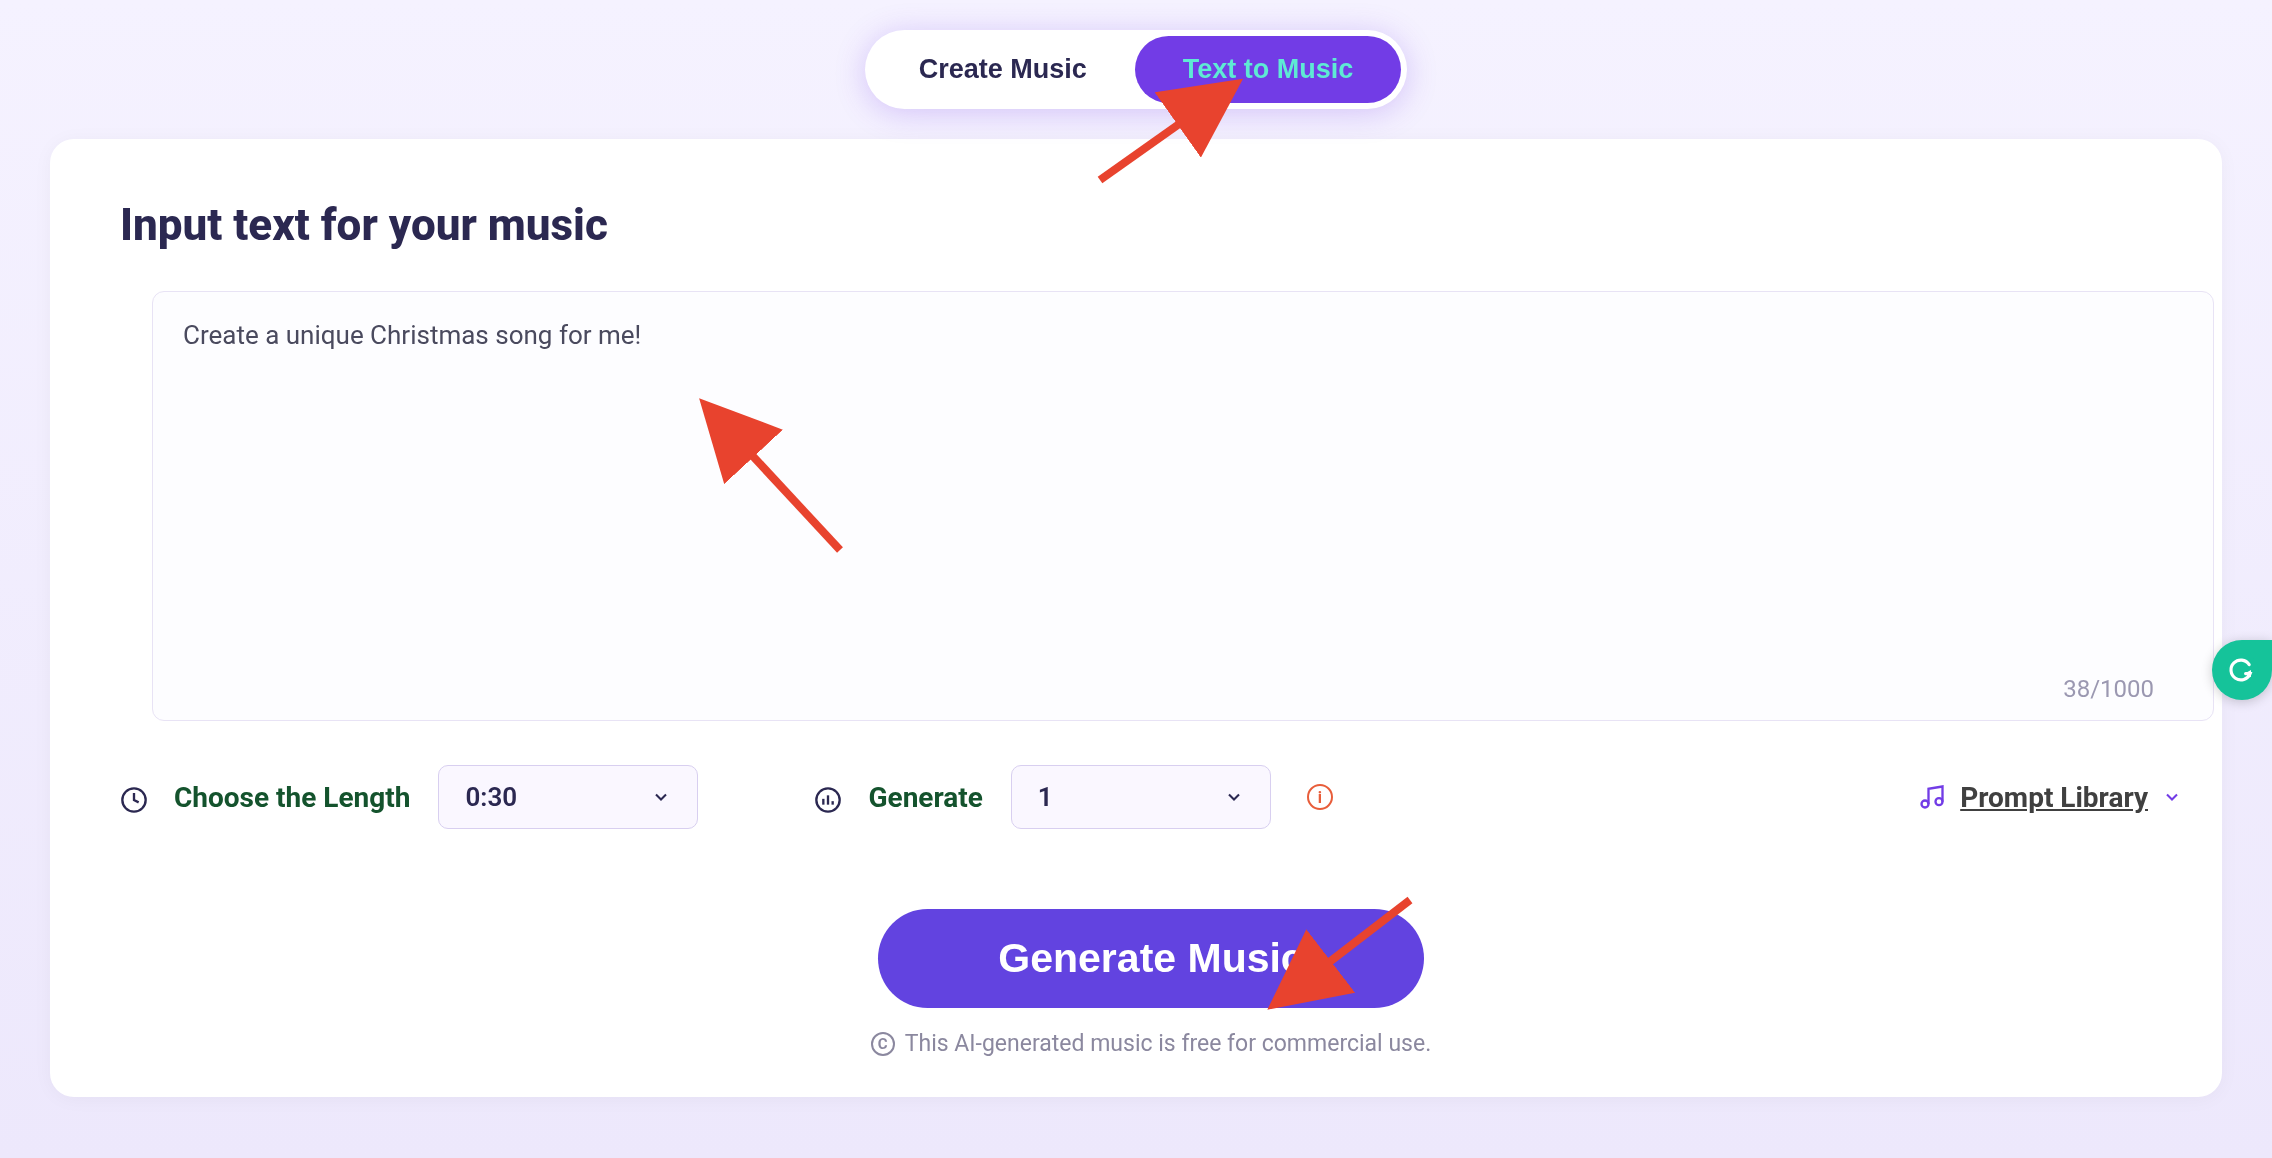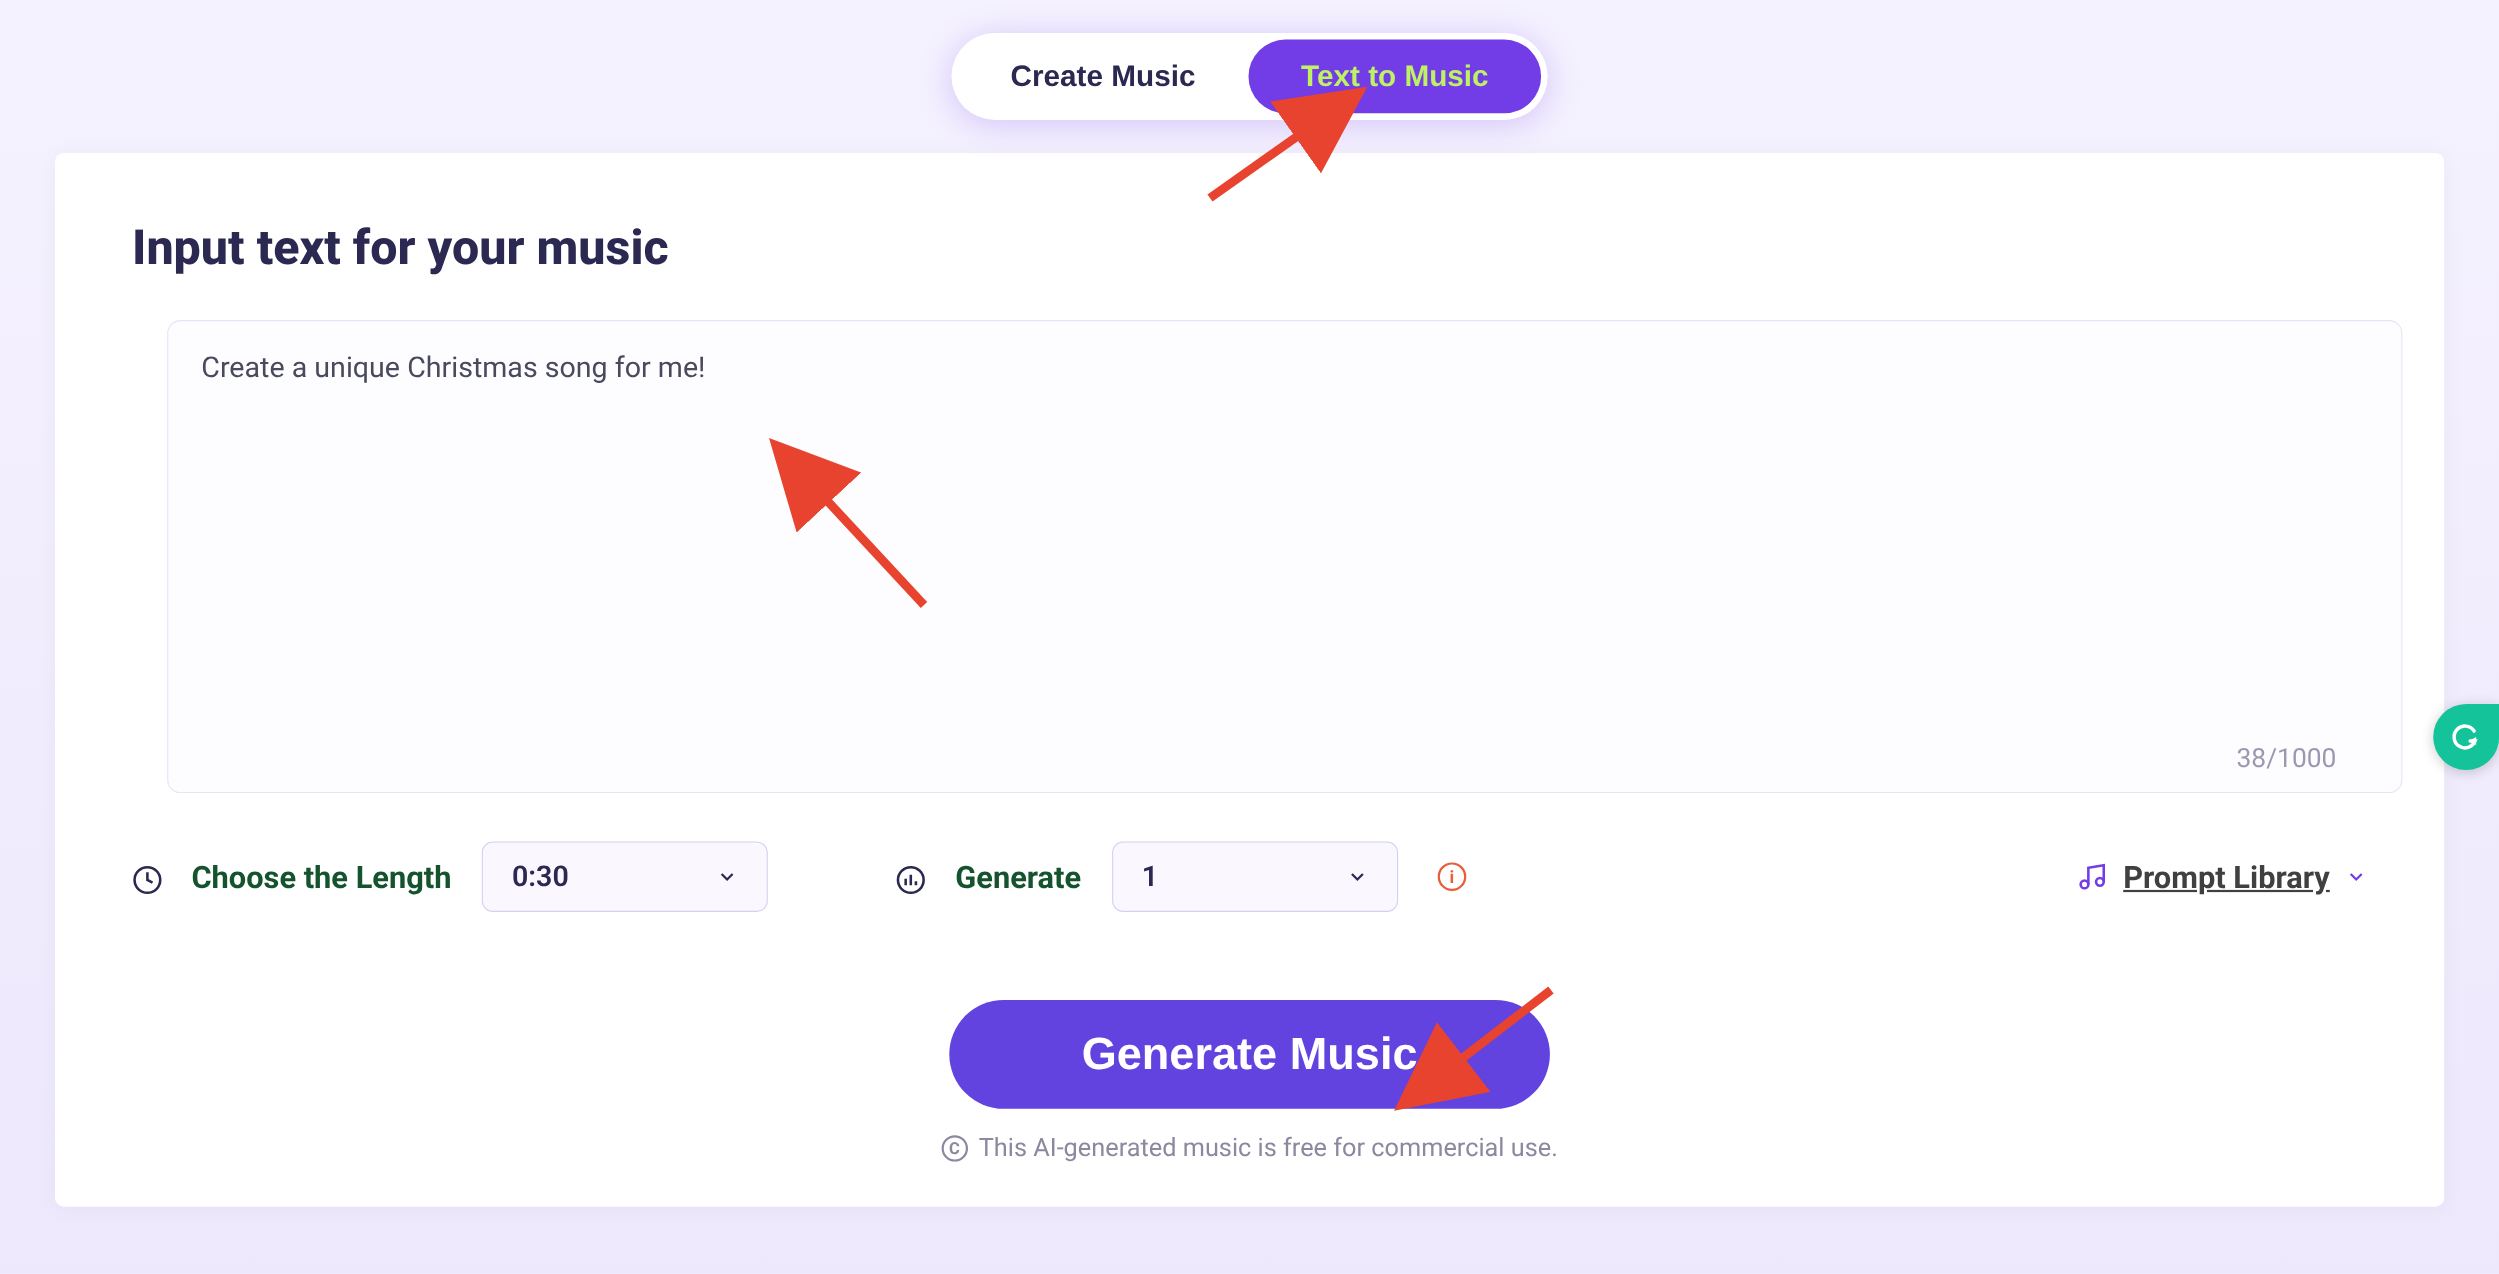--- a/index.html
+++ b/index.html
@@ -33,28 +33,28 @@
   font-size: 27px;
   font-weight: 700;
   cursor: pointer;
   border: none;
   background: transparent;
   color: #2b2851;
 }
 
 .tab.active {
   background: #723ce6;
-  color: #bef264;
+  color: #5eead4;
 }
 
 .main-card {
   background: #fff;
   margin: 0 50px;
-  border-radius: 8px;
-  padding: 60px 70px 40px 70px;
+  border-radius: 24px;
+  padding: 60px 40px 40px 70px;
   box-shadow: 0 2px 20px rgba(0,0,0,0.04);
 }
 
 .heading {
   font-size: 44px;
   font-weight: 800;
   color: #2b2851;
   margin-bottom: 40px;
 }
 

